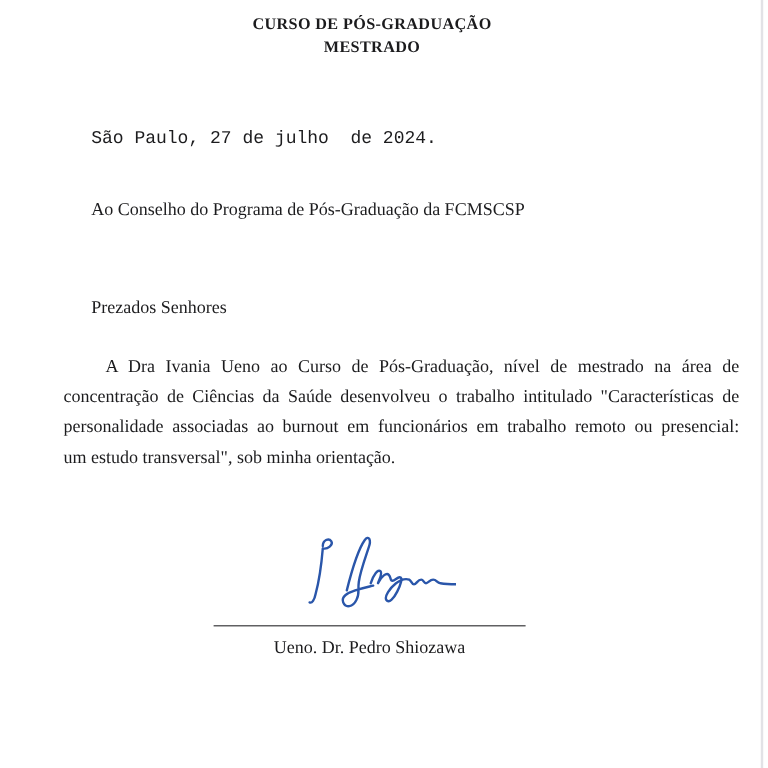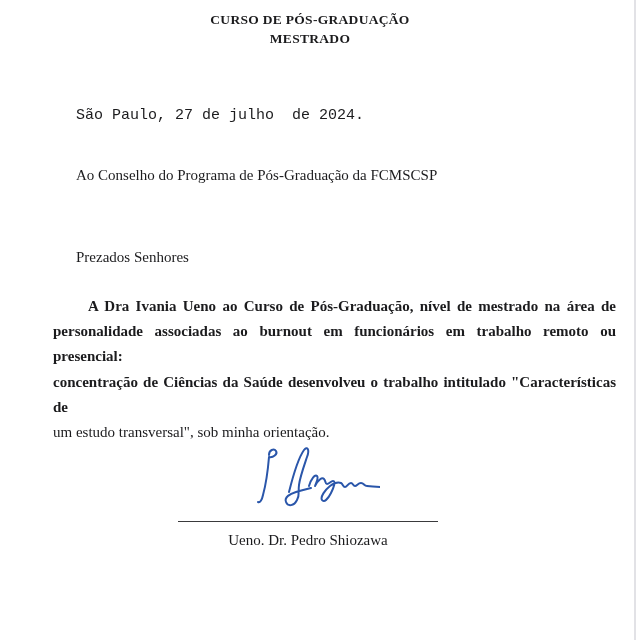--- a/index.html
+++ b/index.html
@@ -55,21 +55,20 @@
     top: 294px;
     left: 53px;
     width: 563px;
     font-size: 15px;
     line-height: 25.2px;
     color: #1b1b1d;
   }
   .jline {
     text-align: justify;
     text-align-last: justify;
-    font-weight: bold;
   }
   .jline.first {
     text-indent: 35px;
   }
   .lline {
     text-align: left;
   }
   .signature-wrap {
     position: absolute;
     left: 245px;
@@ -106,22 +105,22 @@
   </div>
 
   <div class="line-block date-line">São Paulo, 27 de julho  de 2024.</div>
 
   <div class="line-block recipient">Ao Conselho do Programa de Pós-Graduação da FCMSCSP</div>
 
   <div class="line-block salutation">Prezados Senhores</div>
 
   <div class="body-par">
     <div class="jline first">A Dra Ivania Ueno ao Curso de Pós-Graduação, nível  de mestrado na área de</div>
+    <div class="jline">concentração de Ciências da Saúde desenvolveu o trabalho intitulado "Características de</div>
     <div class="jline">personalidade  associadas ao burnout em funcionários em trabalho remoto ou presencial:</div>
-    <div class="jline">concentração de Ciências da Saúde desenvolveu o trabalho intitulado "Características de</div>
     <div class="lline">um estudo transversal", sob minha orientação.</div>
   </div>
 
   <div class="signature-wrap">
     <svg width="135" height="66" viewBox="0 0 135 66">
       <g fill="none" stroke="#2a56aa" stroke-width="2" stroke-linecap="round" stroke-linejoin="round">
 
         <path d="M 24 14 c 0 -5 5 -7 7 -4 c 2 3 -3 7 -7 6 c -1 12 -3 27 -6 38 c -1 5 -3 8 -5 7"></path>
 
         <path d="M 44 51 c 4 -16 10 -35 15 -42 c 3 -4 6 -1 3 7 c -3 9 -7 20 -8 28 c -1 7 1 10 -2 15 c -3 6 -9 7 -11 2 c -2 -5 4 -8 10 -10 c 6 -2 11 -3 15 -4"></path>

